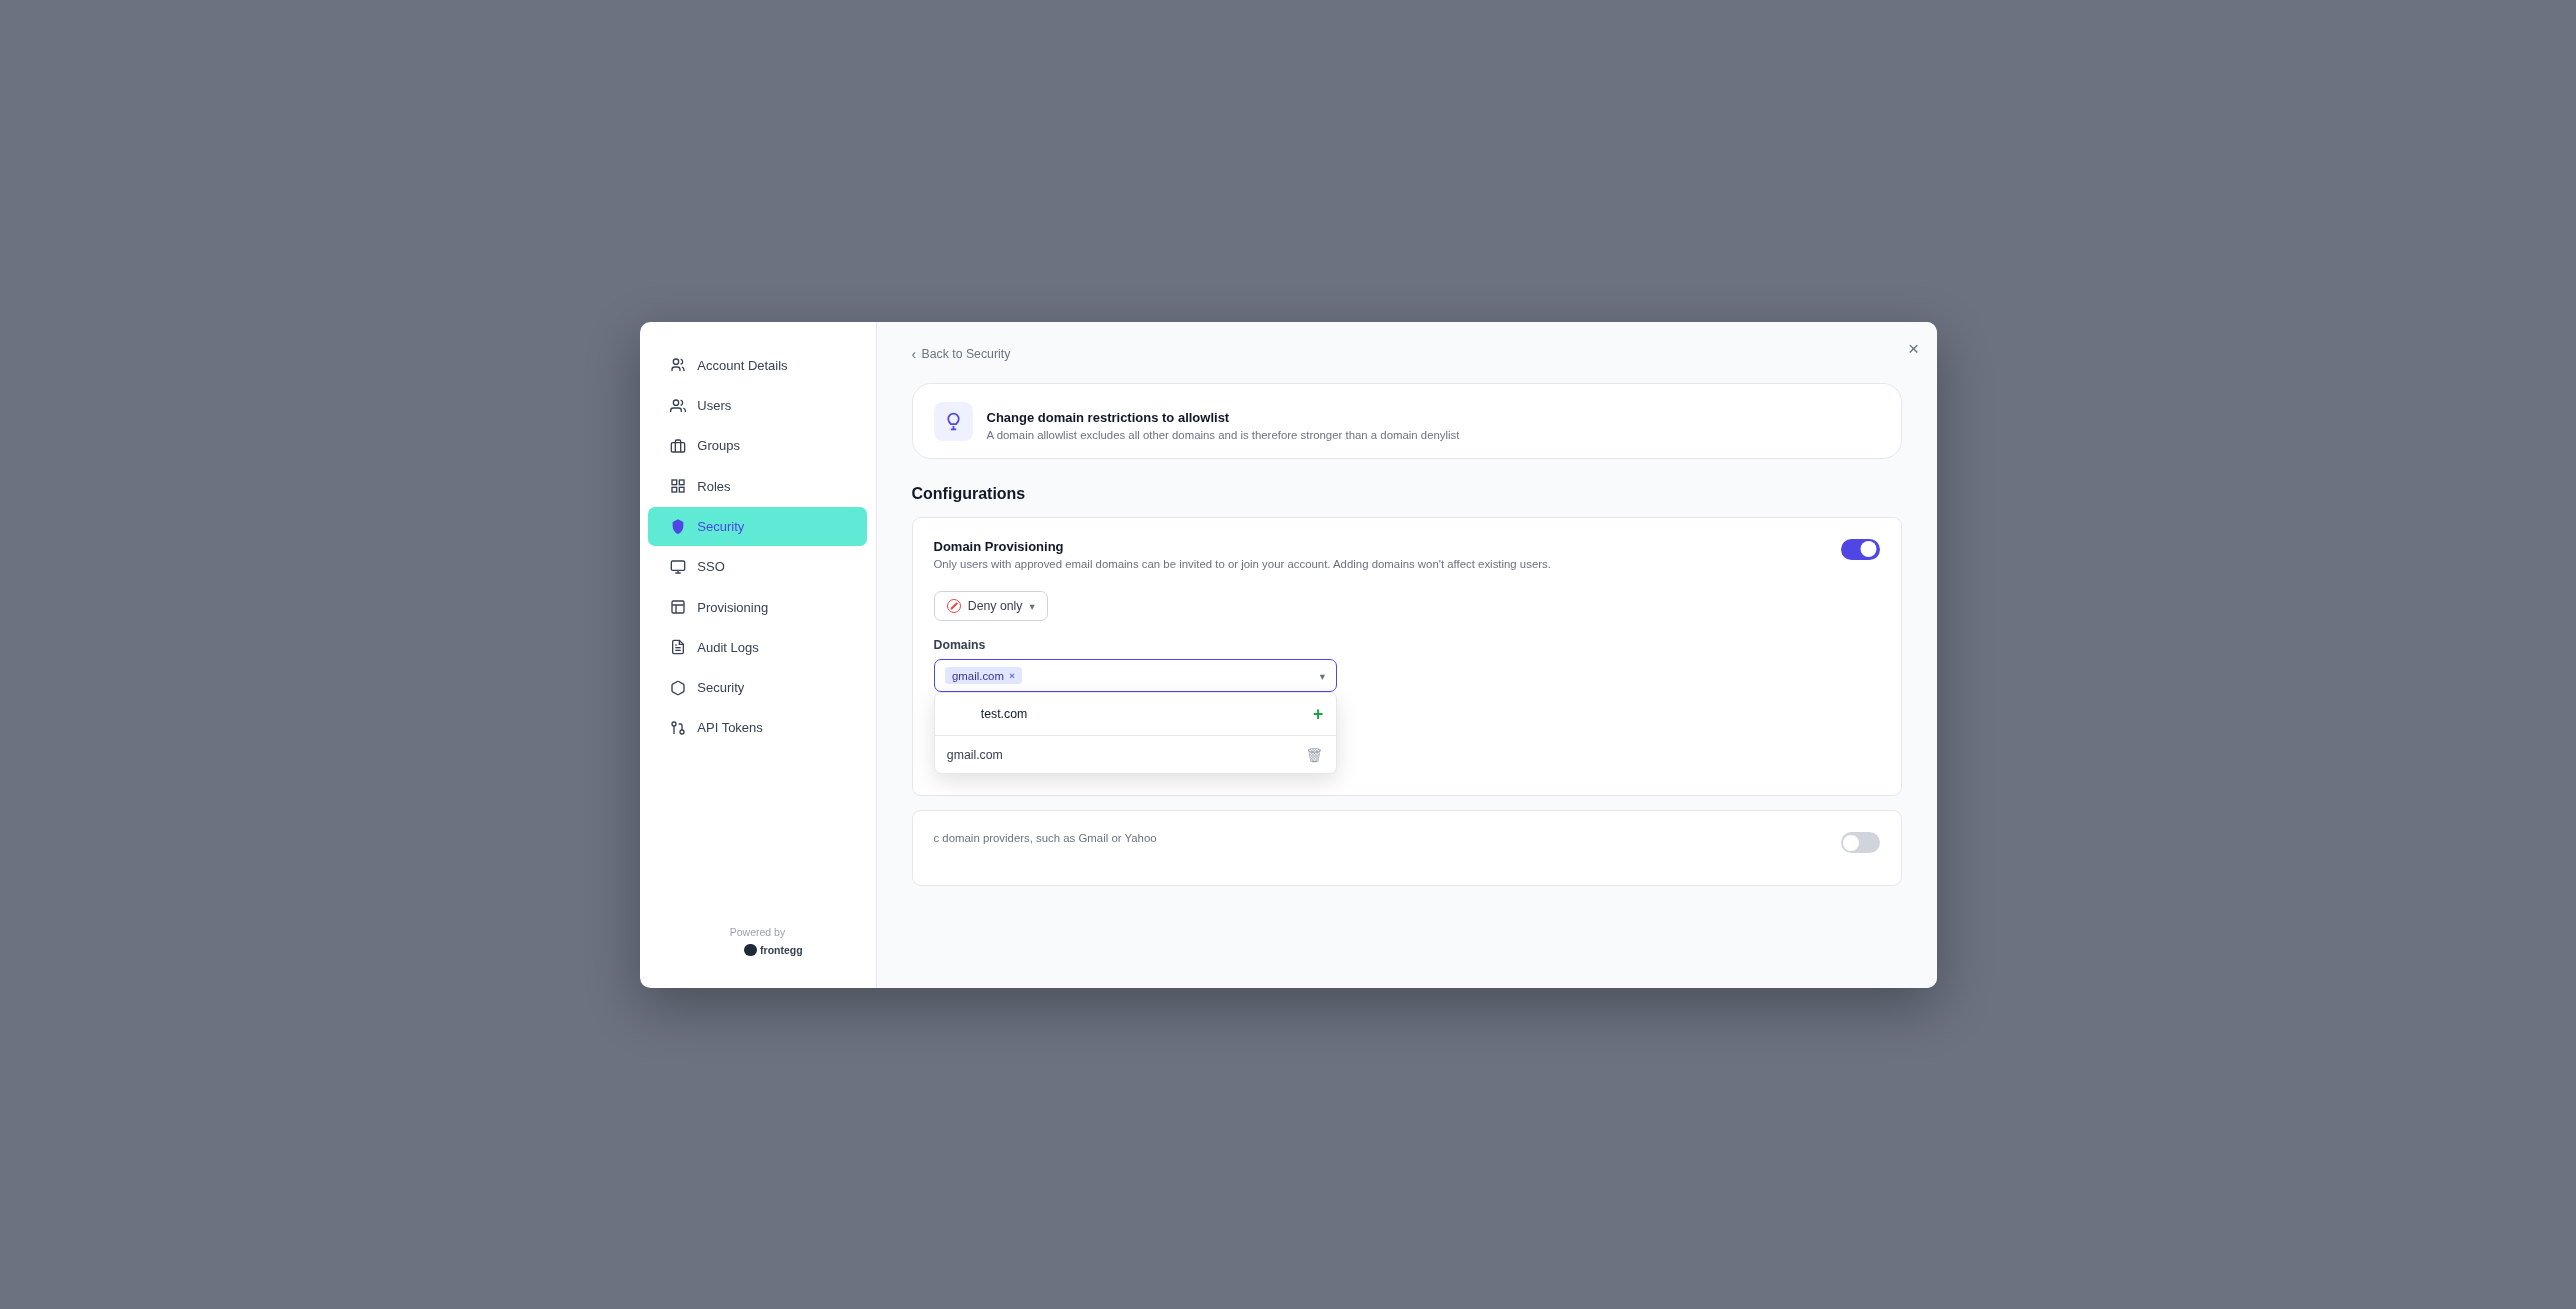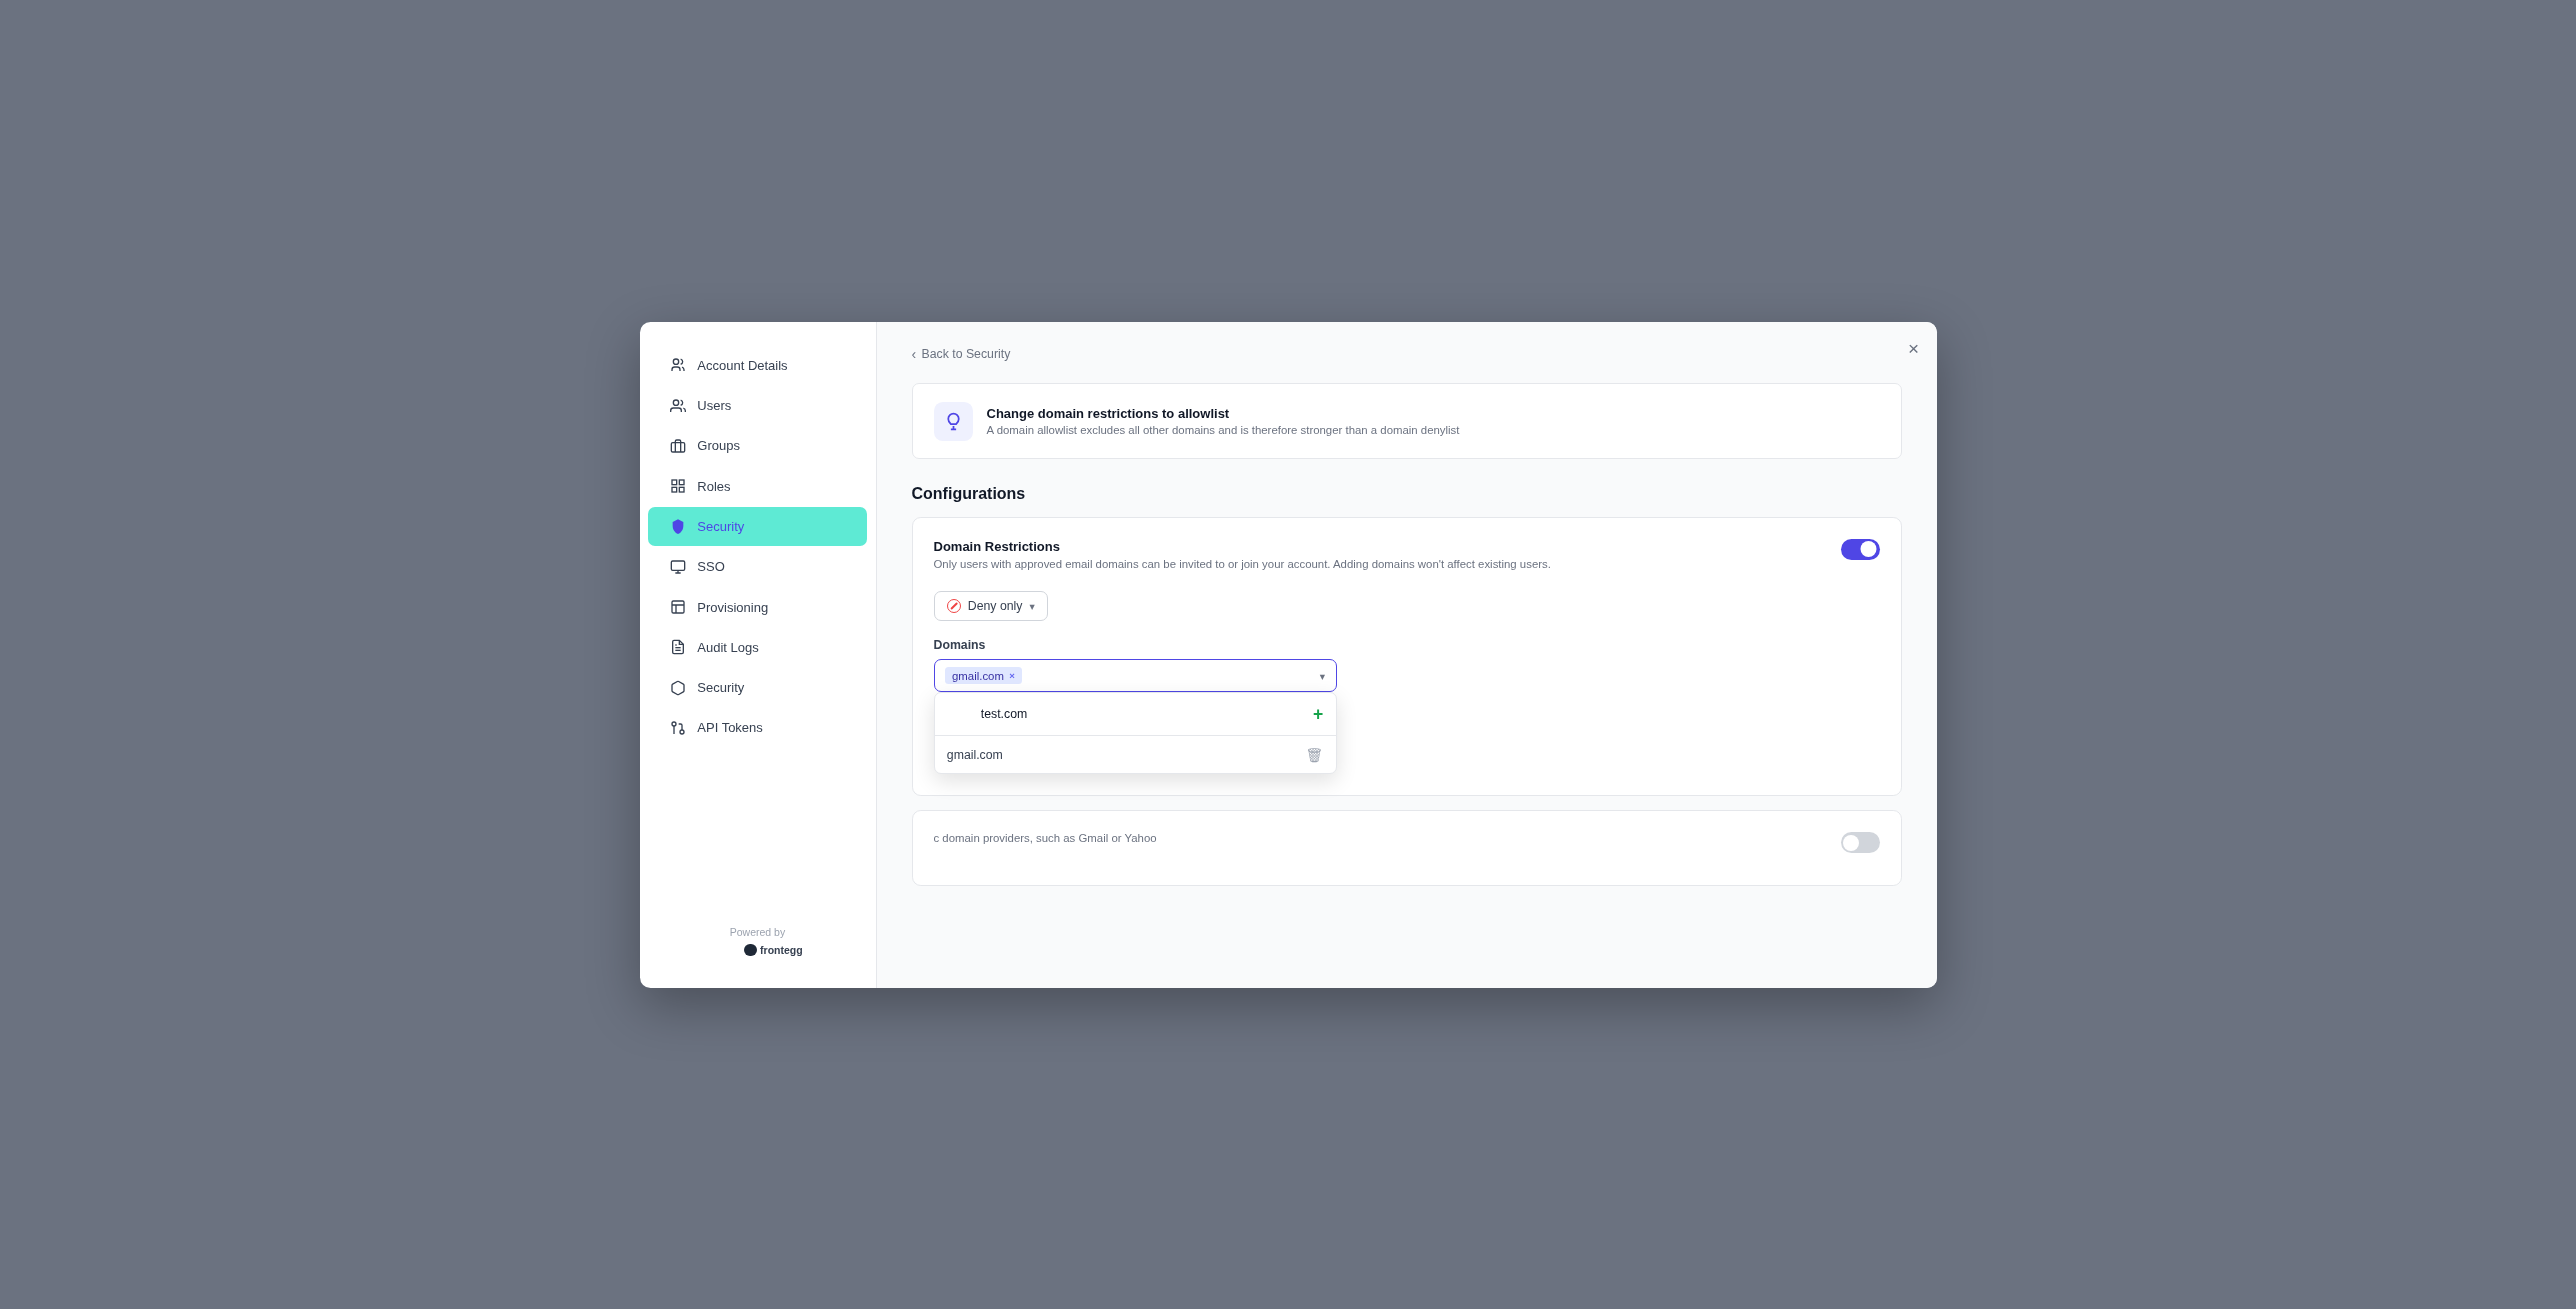--- a/index.html
+++ b/index.html
@@ -124,24 +124,24 @@
       margin-bottom: 21px;
     }
     .back-chevron {
       font-size: 14px;
     }
 
     
     .info-banner {
       background: #fff;
       border: 0.9px solid #e5e7eb;
-      border-radius: 7px;
+      border-radius: 19px;
       padding: 17.5px 21px;
       display: flex;
-      align-items: center;
+      align-items: flex-end;
       gap: 14px;
       margin-bottom: 26px;
     }
     .info-banner-icon {
       width: 39px;
       height: 39px;
       background: #eff1fe;
       border-radius: 8.8px;
       display: flex;
       align-items: center;
@@ -506,21 +506,21 @@
           <div class="info-banner-title">Change domain restrictions to allowlist</div>
           <div class="info-banner-desc">A domain allowlist excludes all other domains and is therefore stronger than a domain denylist</div>
         </div>
       </div>
 
       <div class="section-title">Configurations</div>
 
       <div class="config-card">
         <div class="config-card-header">
           <div>
-            <div class="config-card-title">Domain Restrictions</div>
+            <div class="config-card-title">Domain Provisioning</div>
             <div class="config-card-desc">Only users with approved email domains can be invited to or join your account. Adding domains won't affect existing users.</div>
           </div>
           <label class="toggle">
             <input type="checkbox" checked="" style="">
             <span class="toggle-slider"></span>
           </label>
         </div>
 
         
         <div class="dropdown-select">

